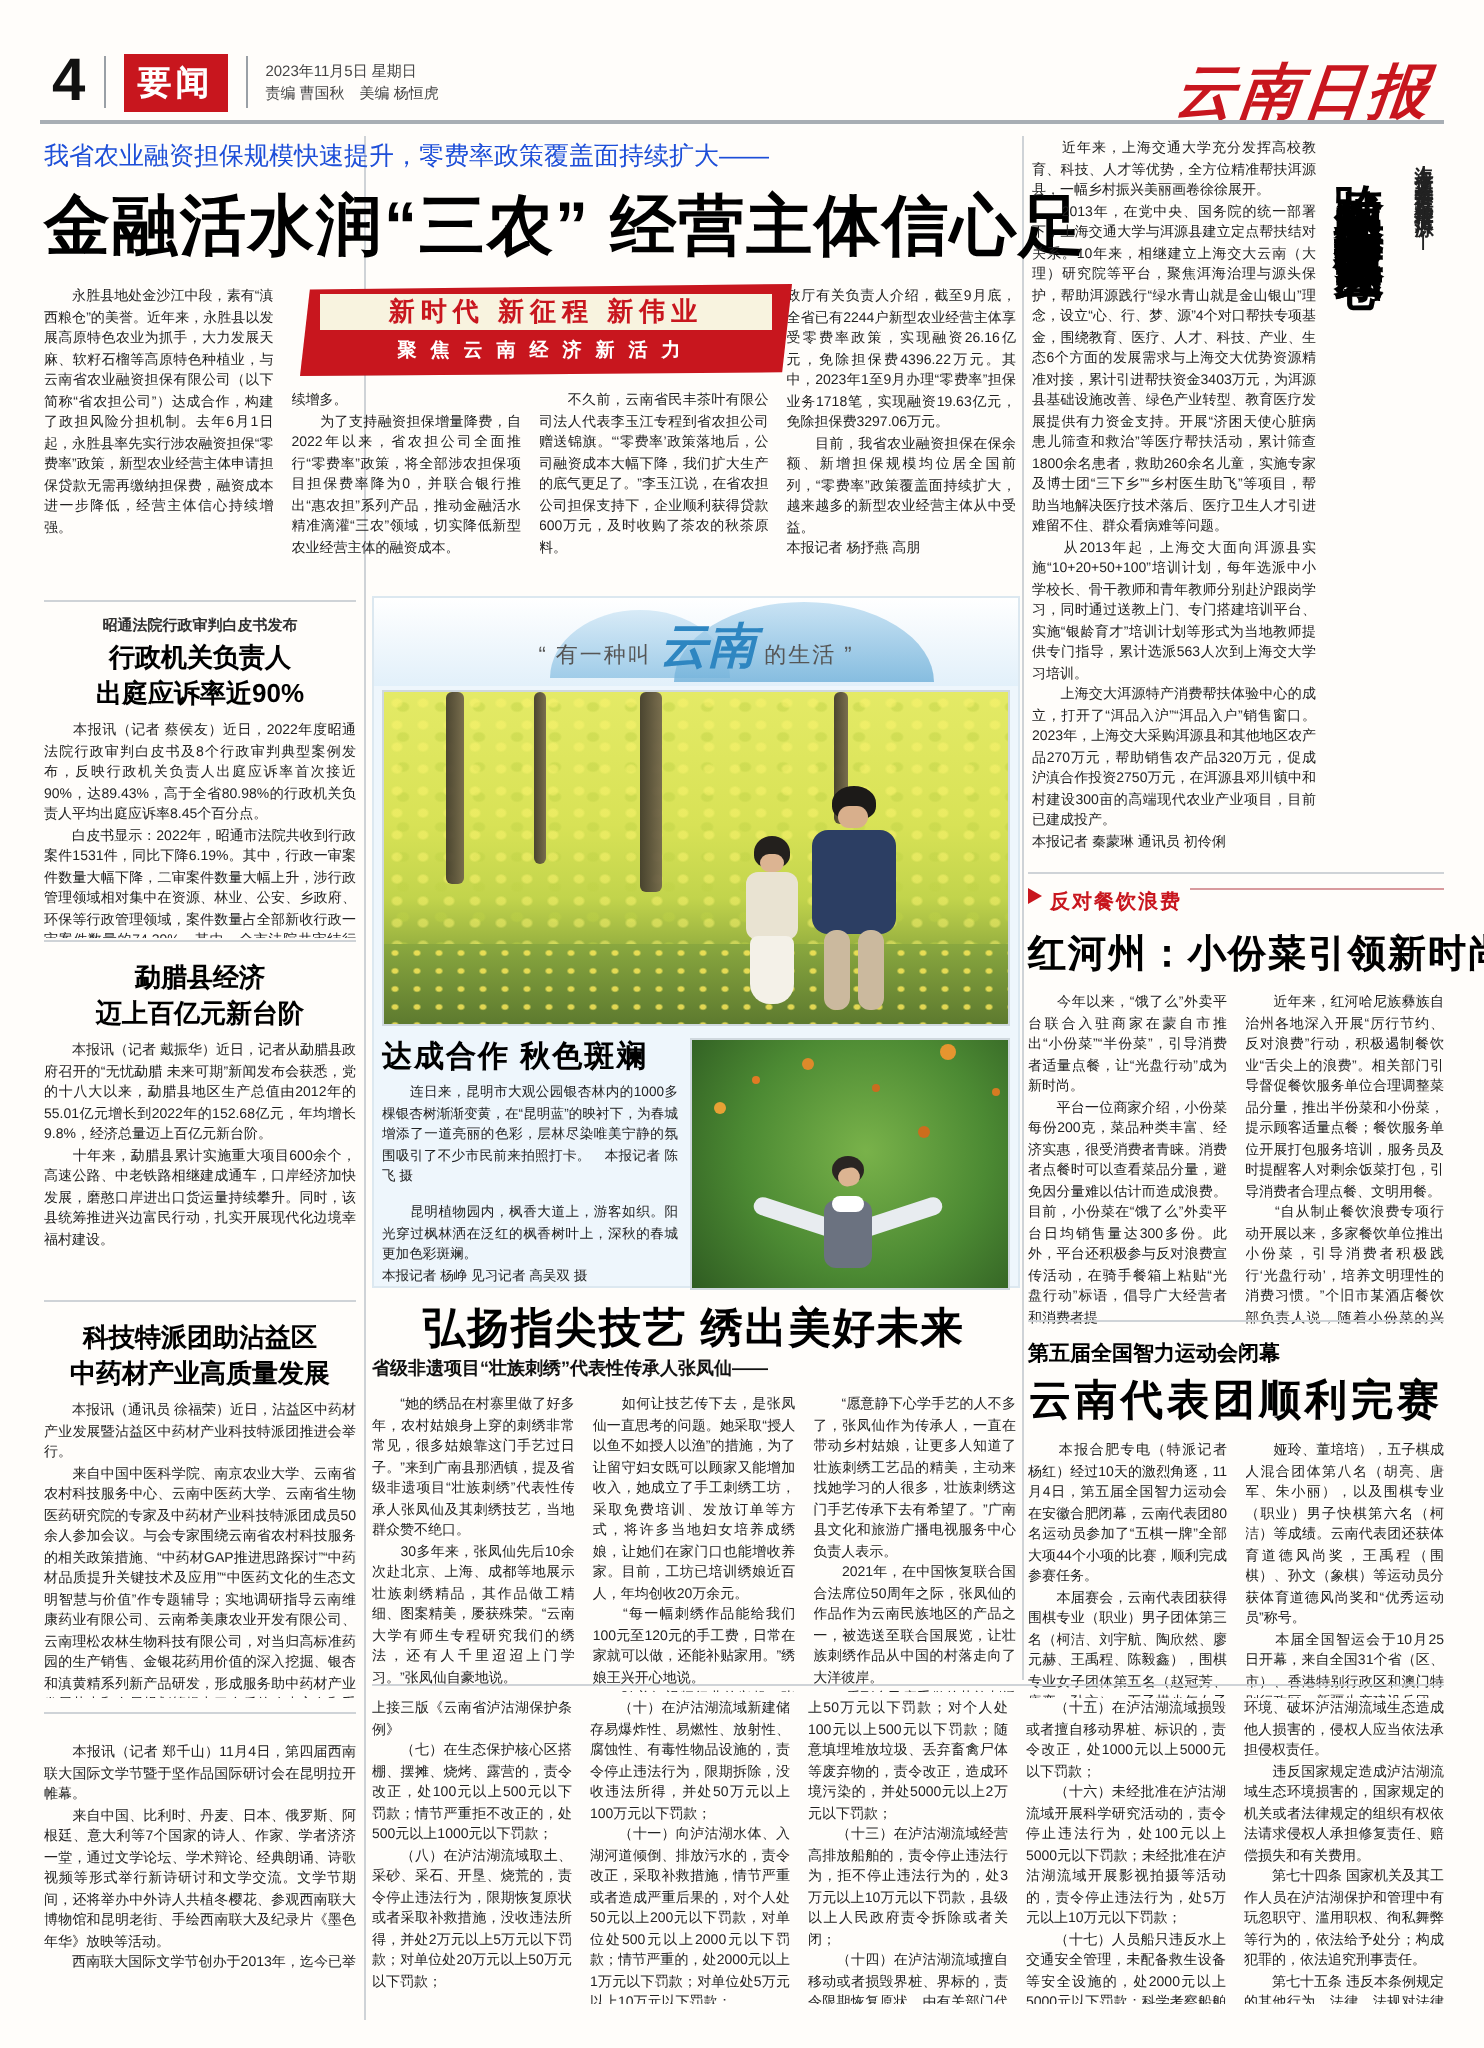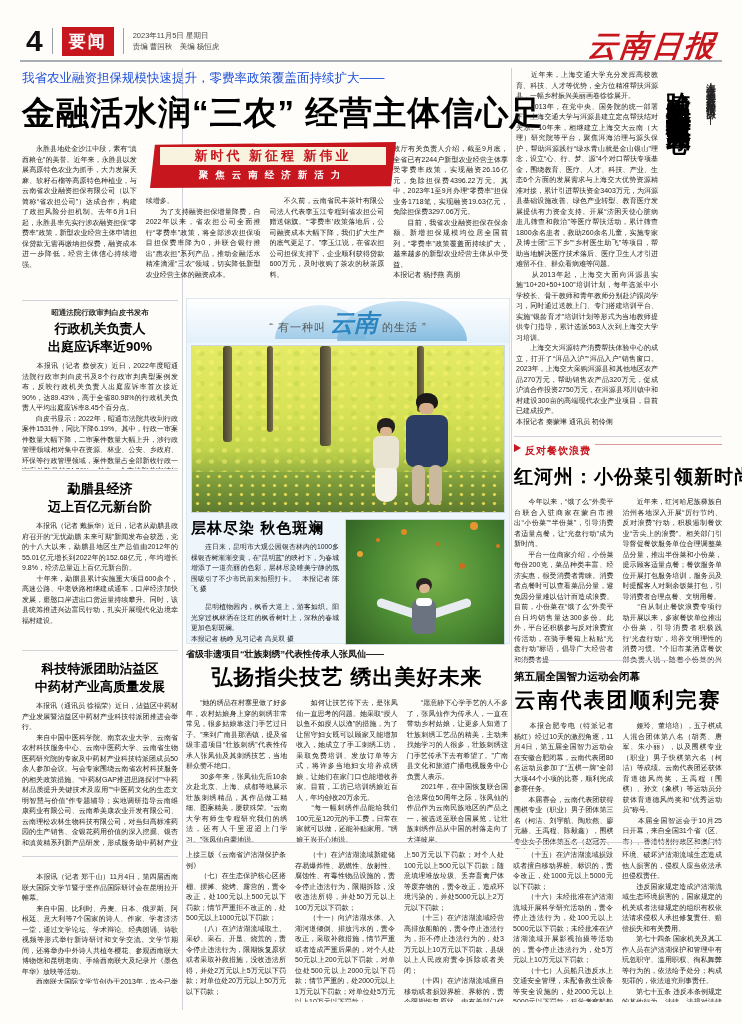--- a/index.html
+++ b/index.html
@@ -188,43 +188,43 @@
         <div class="blk" style="left:10px;top:0;width:22px;height:17px;background:#1c1a18;border-radius:50% 50% 40% 40%"></div>
         <div class="blk" style="left:13px;top:10px;width:15px;height:11px;background:#d8af8c"></div>
         <div class="blk" style="left:0;top:22px;width:42px;height:52px;background:#2c3e63;border-radius:8px"></div>
         <div class="blk" style="left:6px;top:72px;width:13px;height:40px;background:#cbb99e"></div>
         <div class="blk" style="left:23px;top:72px;width:13px;height:40px;background:#cbb99e"></div>
       </div>
     </div>
 
     <div style="display:flex;gap:6px;margin:6px 4px 0 4px">
       <div style="width:148px">
-        <div class="h-feature">层林尽染  秋色斑斓</div>
+        <div class="h-feature">达成合作  秋色斑斓</div>
         <div class="cap" style="margin-top:4px;height:56px">　　连日来，昆明市大观公园银杏林内的1000多棵银杏树渐渐变黄，在“昆明蓝”的映衬下，为春城增添了一道亮丽的色彩，层林尽染唯美宁静的氛围吸引了不少市民前来拍照打卡。　本报记者 陈飞 摄</div>
         <div class="cap" style="margin-top:4px;height:54px">　　昆明植物园内，枫香大道上，游客如织。阳光穿过枫林洒在泛红的枫香树叶上，深秋的春城更加色彩斑斓。
 本报记者 杨峥 见习记者 高吴双 摄</div>
       </div>
       <div class="photo" style="flex:1;height:124px">
         <div class="abs" style="inset:0;background:radial-gradient(circle at 55% 45%,#79b24a 0%,#4c8a33 55%,#2f5c22 100%)"></div>
         <div class="leaves" style="left:30px;top:18px"></div>
         <div class="figure" style="left:50%;bottom:-4px;width:110px;height:70px;transform:translateX(-50%)">
           <div class="blk" style="left:46px;top:0;width:16px;height:14px;background:#2a2522;border-radius:50%"></div>
           <div class="blk" style="left:49px;top:6px;width:11px;height:9px;background:#dcb492;transform:rotate(-12deg)"></div>
           <div class="blk" style="left:6px;top:26px;width:44px;height:9px;background:#e8ecf0;transform:rotate(18deg)"></div>
           <div class="blk" style="left:58px;top:26px;width:44px;height:9px;background:#e8ecf0;transform:rotate(-18deg)"></div>
           <div class="blk" style="left:42px;top:22px;width:24px;height:34px;background:#6b7280"></div>
           <div class="blk" style="left:46px;top:20px;width:16px;height:8px;background:#fff"></div>
         </div>
       </div>
     </div>
   </div>
 
   <div class="abs" style="left:186px;top:648px;width:322px">
+    <div style="font-size:21px;font-weight:900;letter-spacing:1px;text-align:center;margin-top:2px;color:#000">弘扬指尖技艺  绣出美好未来</div>
     <div style="font-size:9px;font-weight:bold;color:#111">省级非遗项目“壮族刺绣”代表性传承人张凤仙——</div>
-    <div style="font-size:21px;font-weight:900;letter-spacing:1px;text-align:center;margin-top:2px;color:#000">弘扬指尖技艺  绣出美好未来</div>
     <div class="cols" style="margin-top:7px;height:148px">
       <div class="bodytxt" style="height:148px">　　“她的绣品在村寨里做了好多年，农村姑娘身上穿的刺绣非常常见，很多姑娘靠这门手艺过日子。”来到广南县那洒镇，提及省级非遗项目“壮族刺绣”代表性传承人张凤仙及其刺绣技艺，当地群众赞不绝口。
 　　30多年来，张凤仙先后10余次赴北京、上海、成都等地展示壮族刺绣精品，其作品做工精细、图案精美，屡获殊荣。“云南大学有师生专程研究我们的绣法，还有人千里迢迢上门学习。”张凤仙自豪地说。</div>
       <div class="bodytxt" style="height:148px">　　如何让技艺传下去，是张凤仙一直思考的问题。她采取“授人以鱼不如授人以渔”的措施，为了让留守妇女既可以顾家又能增加收入，她成立了手工刺绣工坊，采取免费培训、发放订单等方式，将许多当地妇女培养成绣娘，让她们在家门口也能增收养家。目前，工坊已培训绣娘近百人，年均创收20万余元。
 　　“每一幅刺绣作品能给我们100元至120元的手工费，日常在家就可以做，还能补贴家用。”绣娘王兴开心地说。
 　　随着短视频行业的兴起，张凤仙抓住风口，在融合年轻消费者审美喜好的基础上，创作出许多与时俱进的刺绣作品，在抖音平台上直播，同时传授壮族刺绣技艺与文化。</div>
       <div class="bodytxt" style="height:148px">　　“愿意静下心学手艺的人不多了，张凤仙作为传承人，一直在带动乡村姑娘，让更多人知道了壮族刺绣工艺品的精美，主动来找她学习的人很多，壮族刺绣这门手艺传承下去有希望了。”广南县文化和旅游广播电视服务中心负责人表示。
 　　2021年，在中国恢复联合国合法席位50周年之际，张凤仙的作品作为云南民族地区的产品之一，被选送至联合国展览，让壮族刺绣作品从中国的村落走向了大洋彼岸。
 　　“看到自己亲手做的壮族刺绣作品走出国门，我感到非常自豪。”张凤仙说，她将继续做好“传帮带”，让更多的人喜爱壮族刺绣，让乡亲们通过手艺过上更美好的日子。
 本报记者 黄鹏</div>

